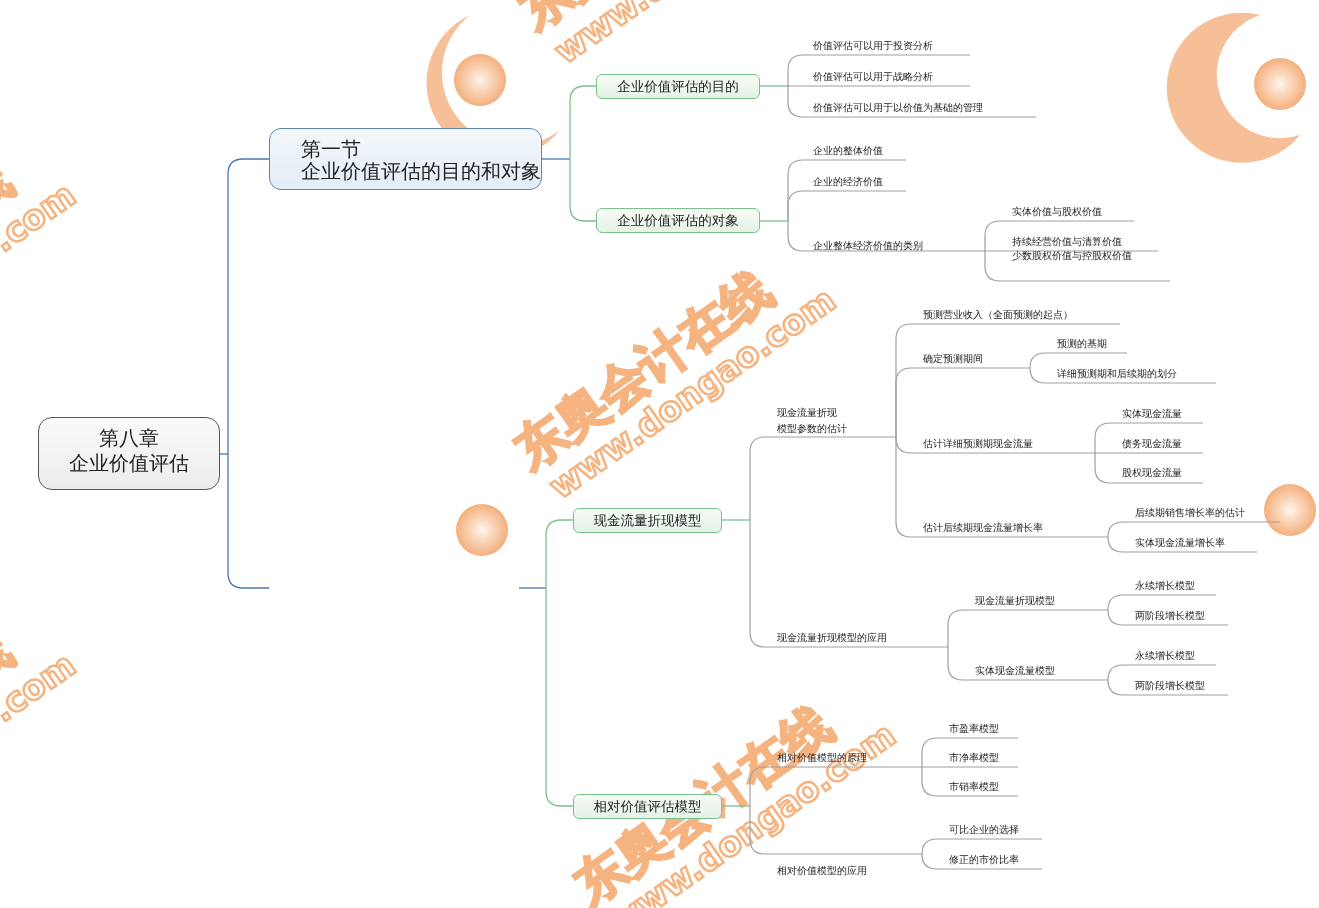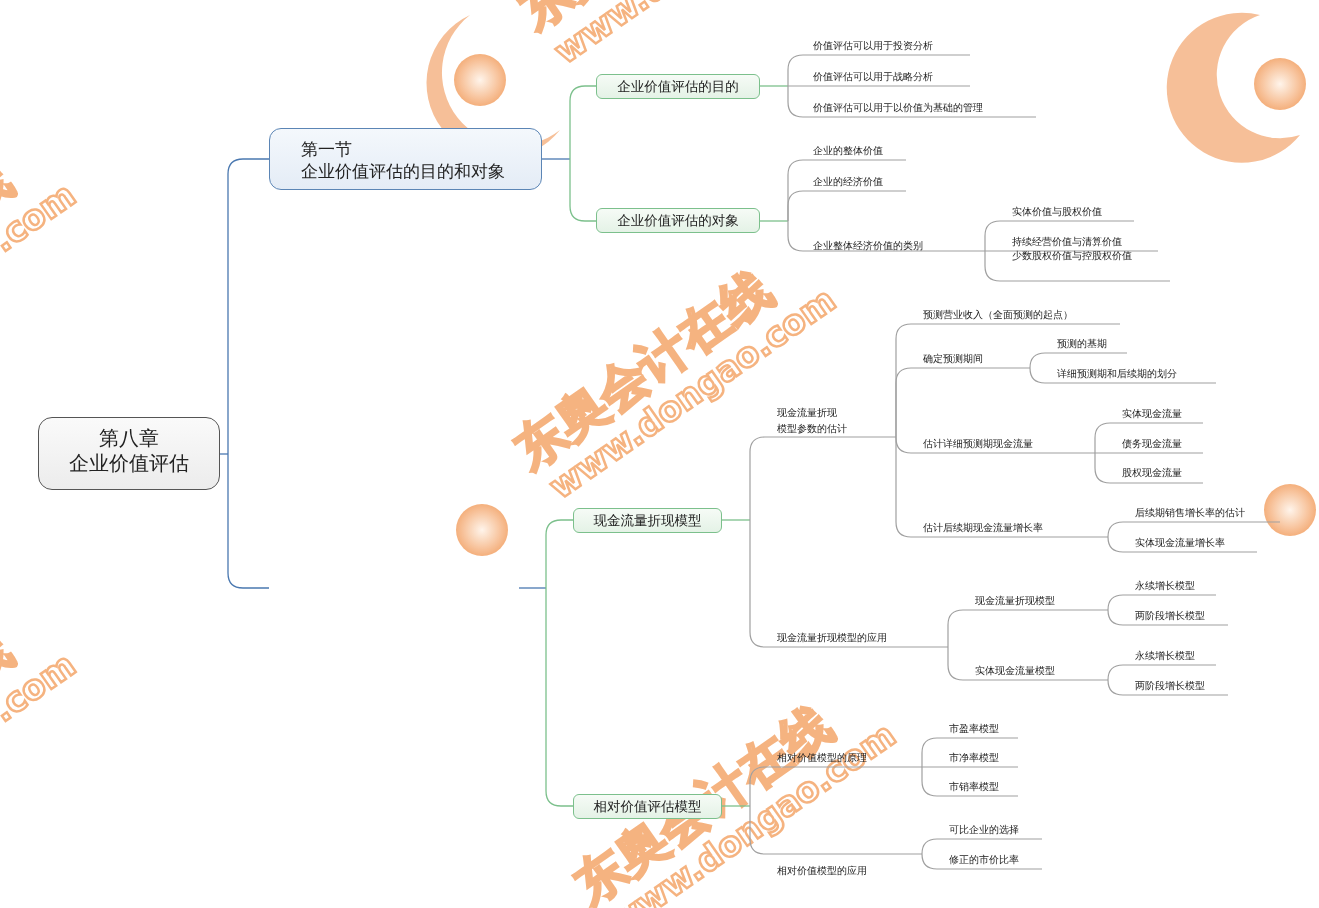--- a/index.html
+++ b/index.html
@@ -5,21 +5,21 @@
   html, body { margin:0; padding:0; }
   body { width:1319px; height:908px; position:relative; overflow:hidden; background:#ffffff;
          font-family:"DejaVu Sans","Liberation Sans",sans-serif; color:#222; }
   #canvas { position:absolute; left:0; top:0; width:1319px; height:908px; }
   svg.layer { position:absolute; left:0; top:0; width:1319px; height:908px; }
   .wm { pointer-events:none; }
   .node { position:absolute; box-sizing:border-box; white-space:nowrap; }
   .root { border:1px solid #555; border-radius:14px; background:linear-gradient(#fafafa,#ececec);
           font-size:20px; line-height:25px; text-align:center; padding:8px 12px; color:#222; }
   .sec { border:1px solid #5b85b5; border-radius:12px; background:linear-gradient(#f4f8fc,#e4ecf6);
-         font-size:17px; line-height:22px; color:#222; }
+         font-size:20px; line-height:22px; color:#222; }
   .sub { border:1px solid #7cc08c; border-radius:6px; background:linear-gradient(#f6fbf6,#e4f2e6);
          font-size:13.5px; line-height:22px; text-align:center; color:#222; }
   .leaf { font-size:10px; line-height:16px; color:#222; padding:0 3px; }
 </style>
 </head>
 <body>
 
 <div id="canvas">
 
   <svg class="layer wm" viewBox="0 0 1319 908">

